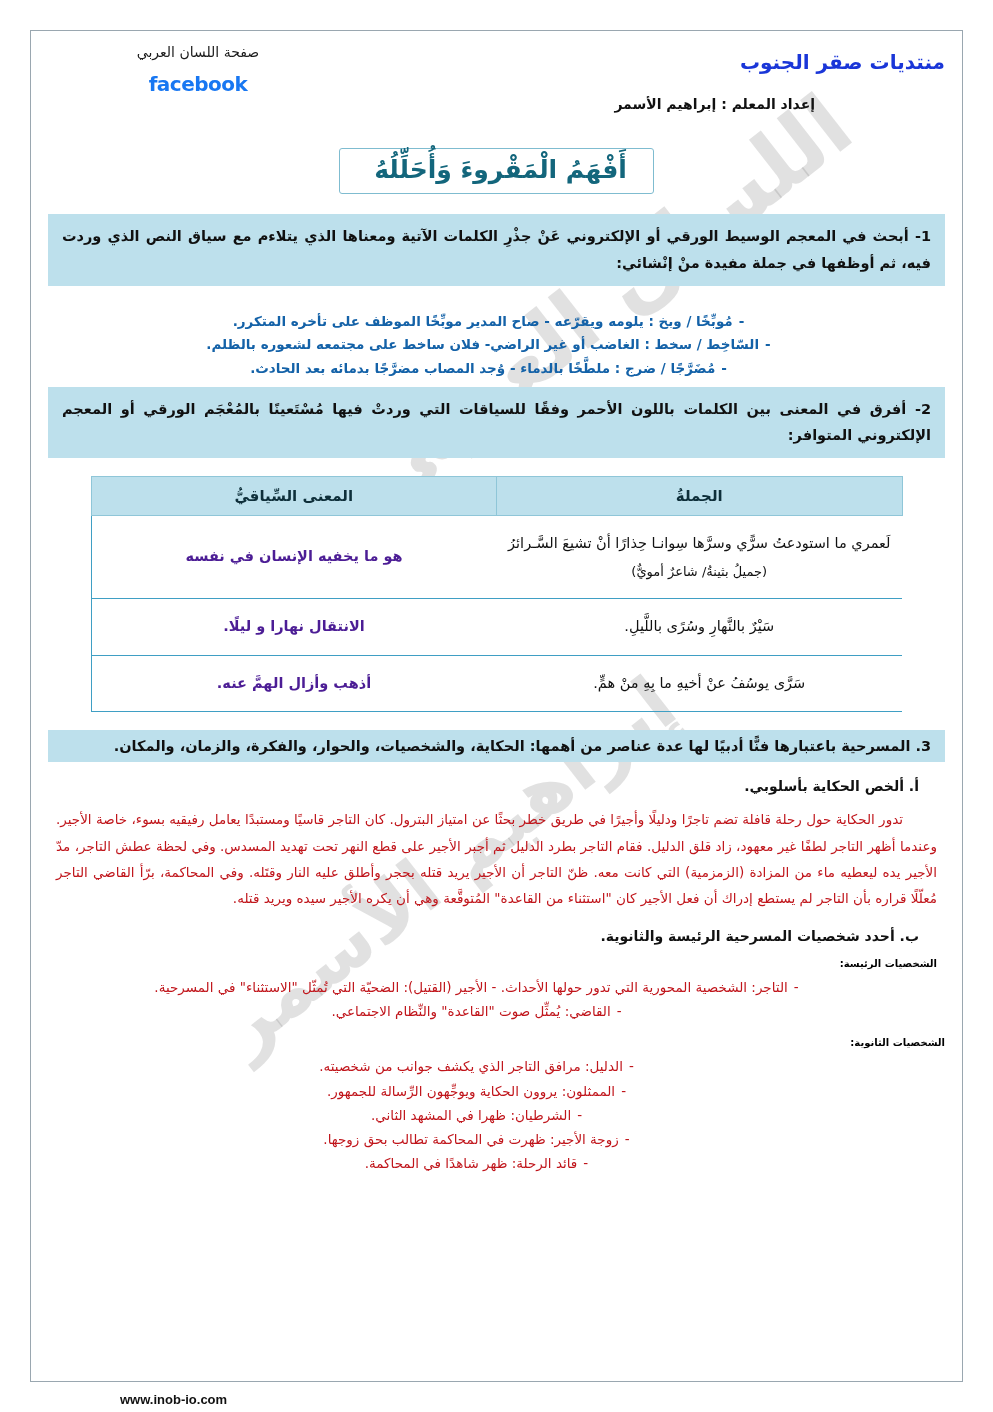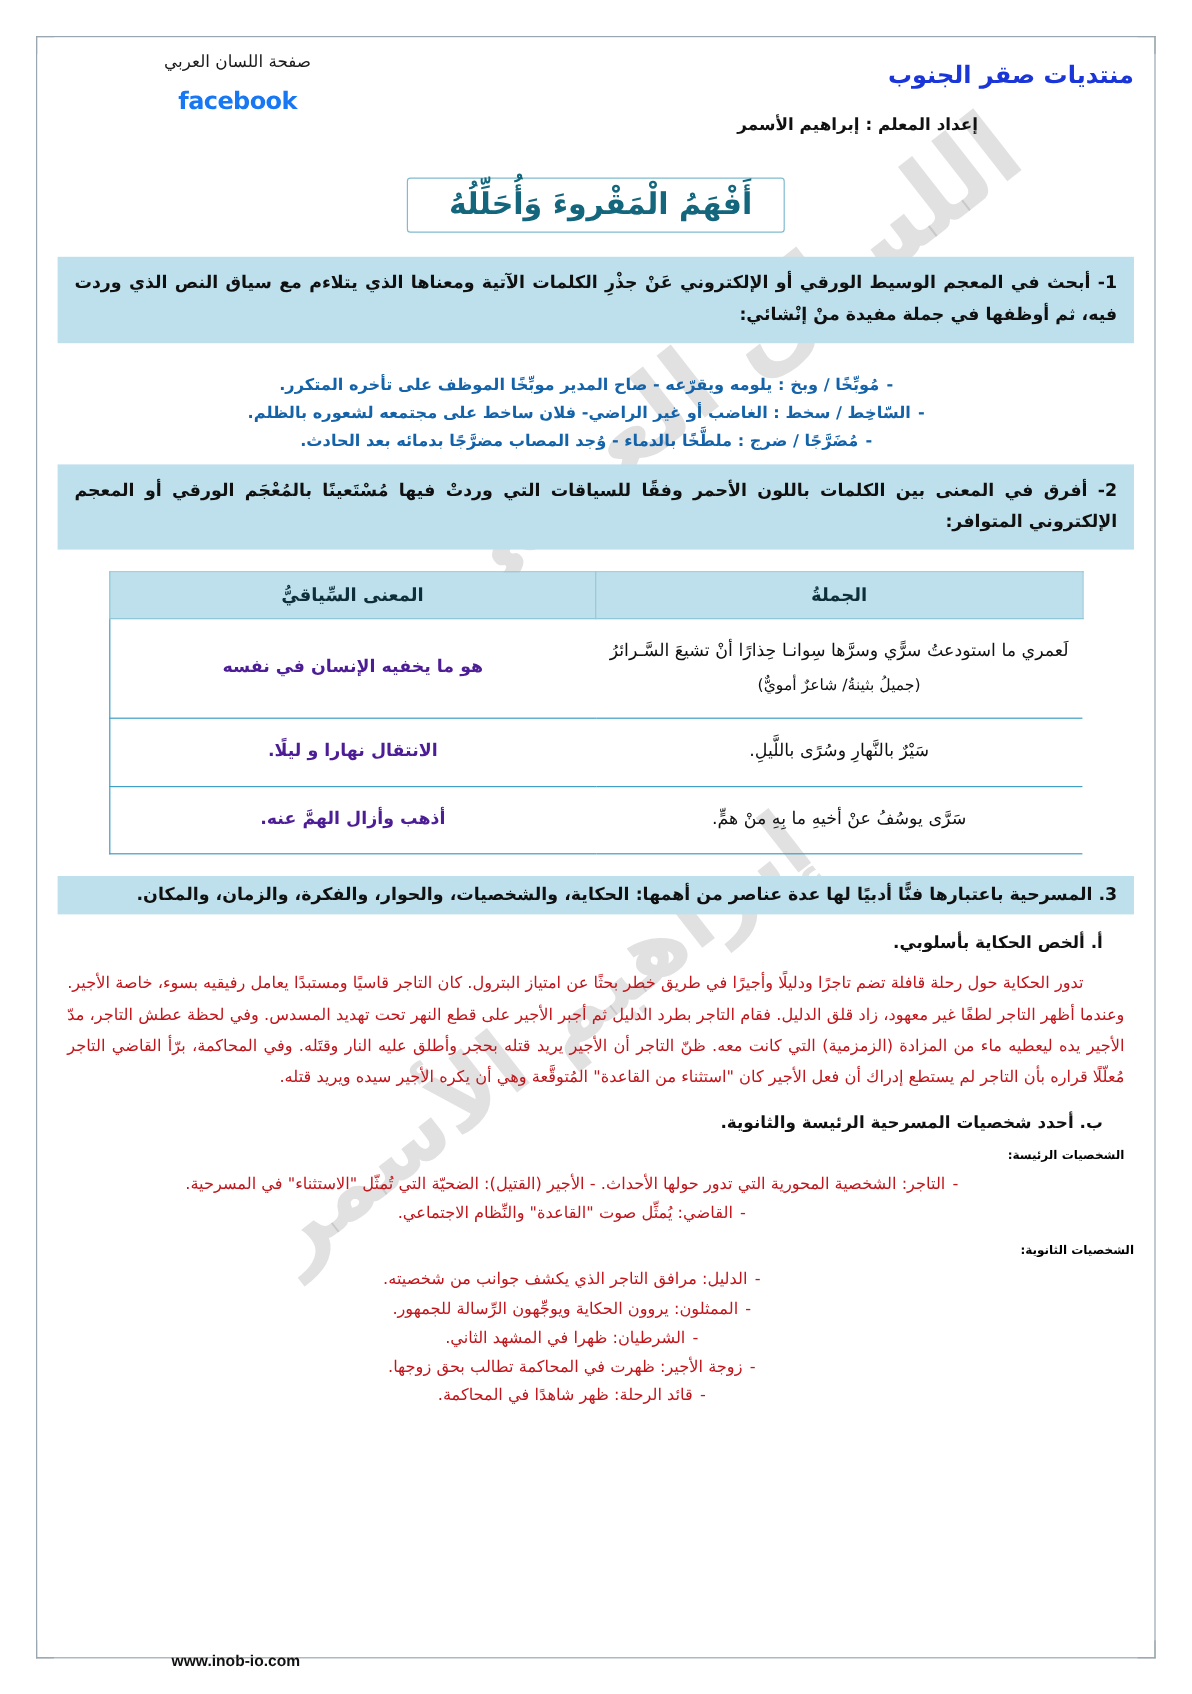--- a/index.html
+++ b/index.html
@@ -184,26 +184,25 @@
     font-size:86px;
     font-weight:bold;
     white-space:nowrap;
     transform-origin:center center;
   }
   .wm1{left:300px;top:250px;transform:rotate(-38deg);}
   .wm2{left:170px;top:820px;transform:rotate(-38deg);font-size:76px;}
 
   
   .footer{
-    position:absolute;left:0;bottom:20px;width:967px;
+    position:absolute;left:0;bottom:4px;width:967px;
     text-align:left;
     padding-left:120px;
     box-sizing:border-box;
     direction:ltr;
-    margin-left:23px;
   }
   .footer span{
     font-size:13px;font-weight:bold;color:#111;
     font-family:"Liberation Sans",sans-serif;
   }
 </style>
 </head>
 <body>
 
 <div class="page">

